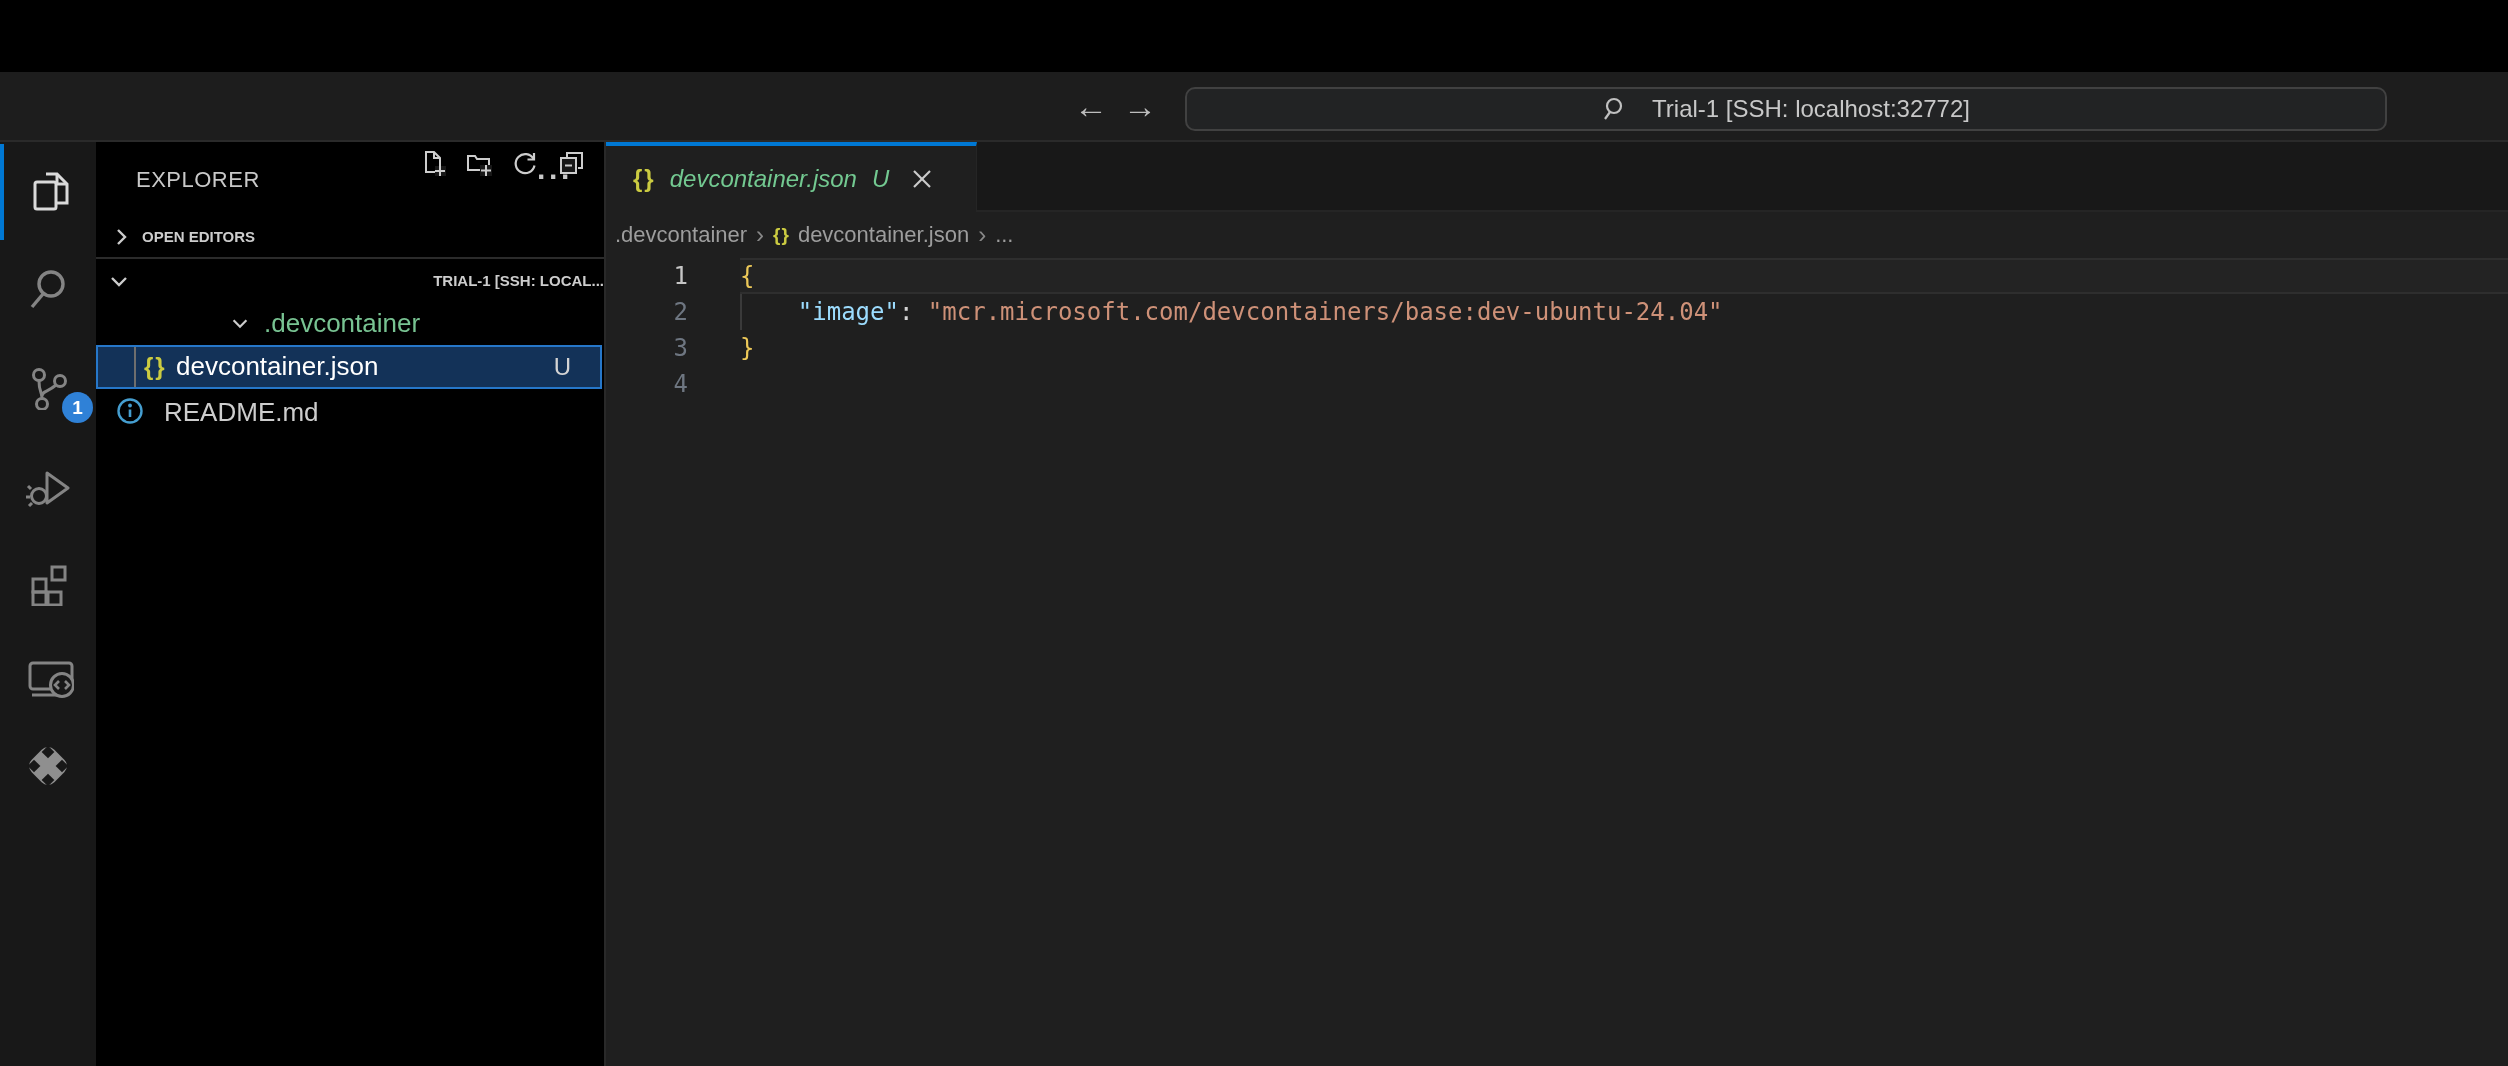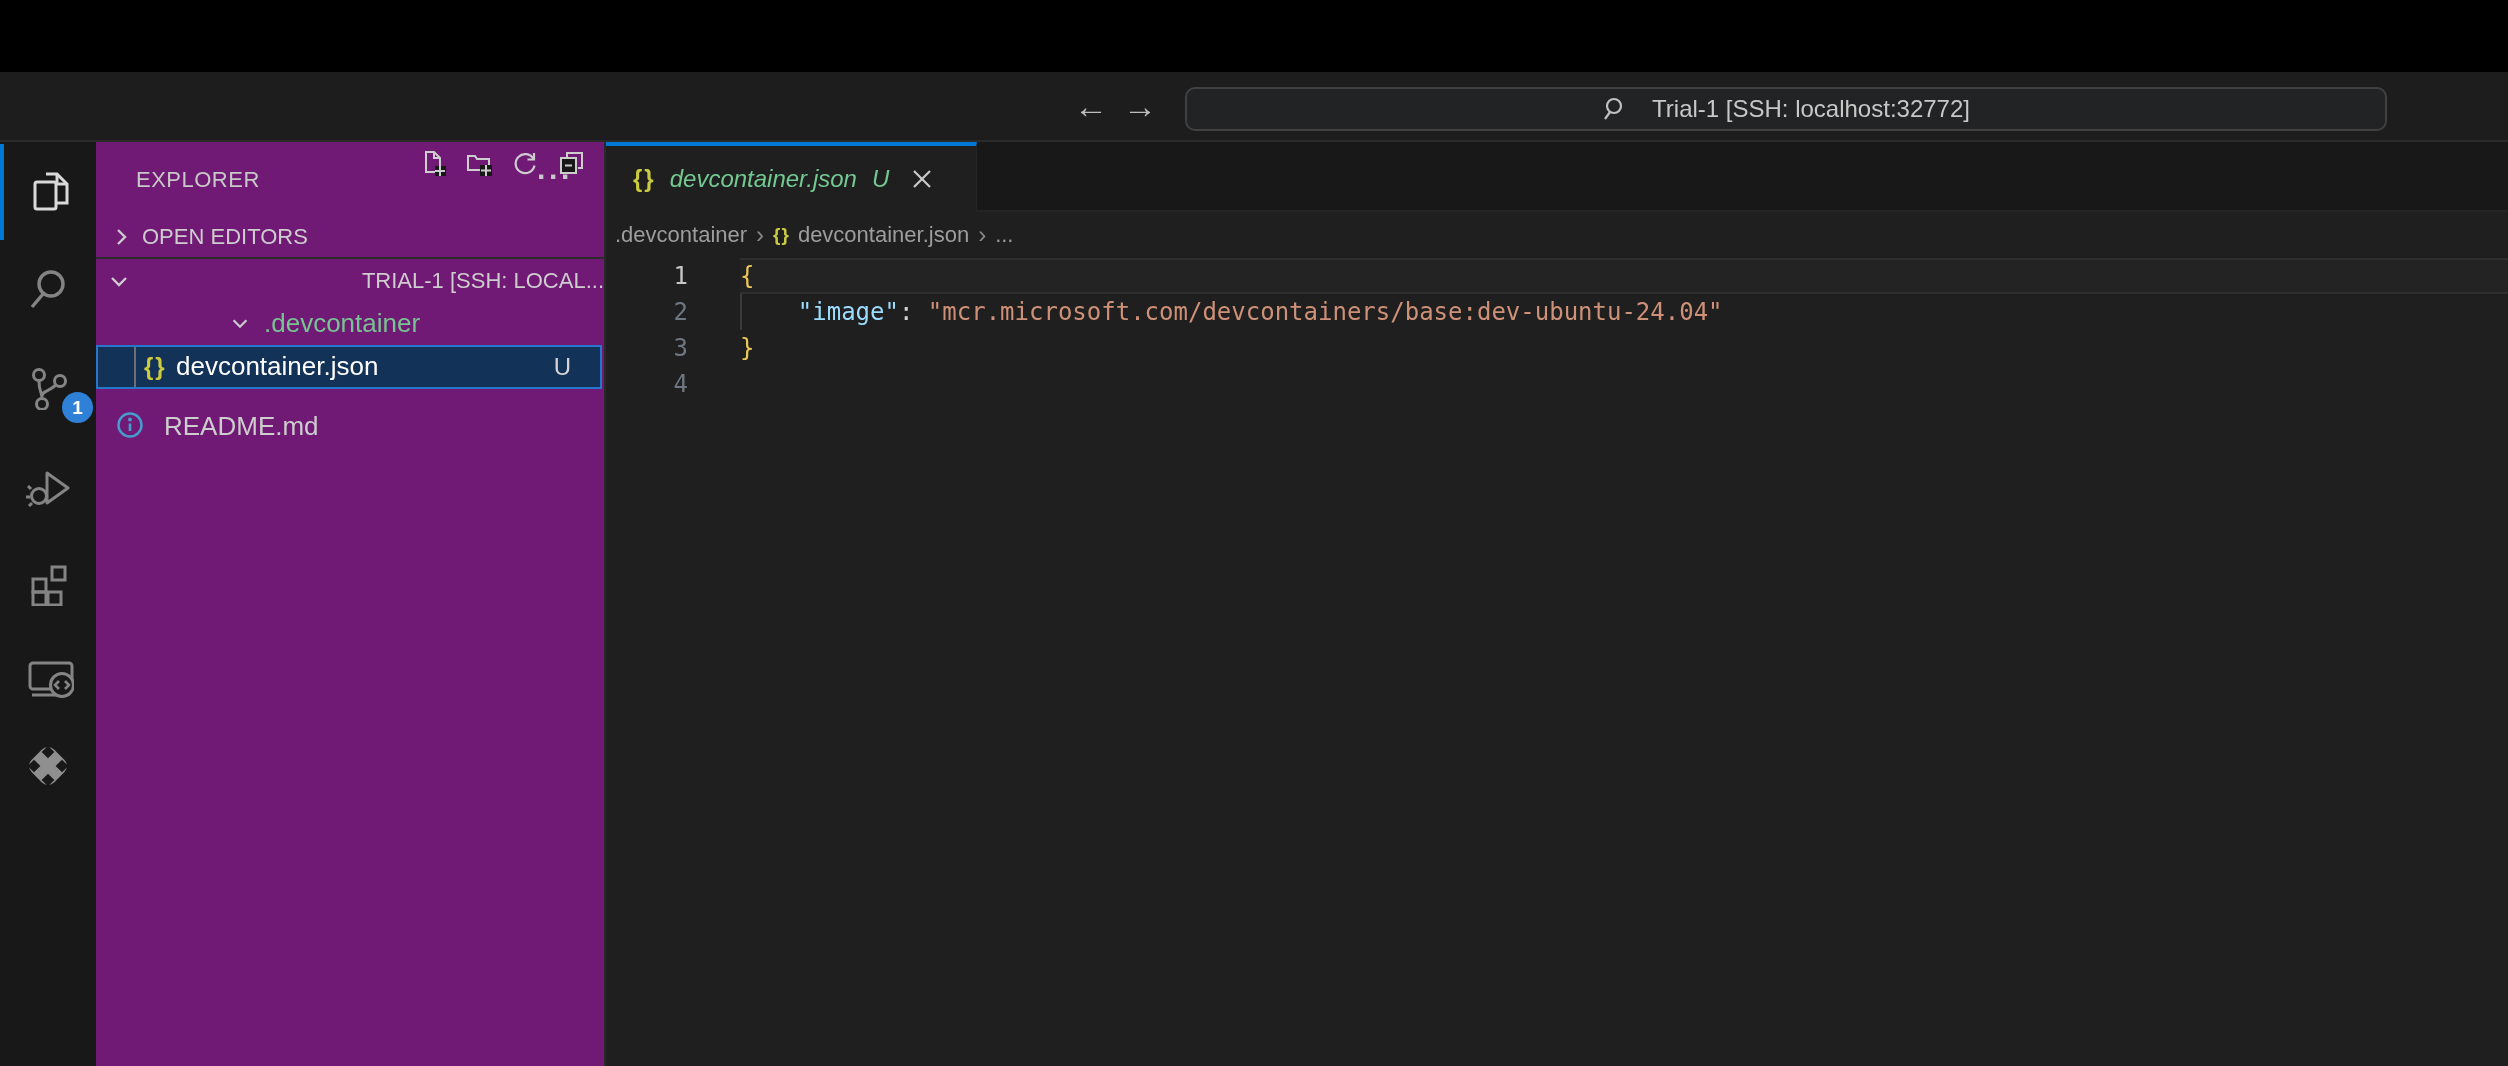--- a/index.html
+++ b/index.html
@@ -26,29 +26,29 @@
 
   
   #activitybar { left:0; top:142px; width:96px; height:924px; background:#181818; }
   .ab-item { position:absolute; left:26px; width:44px; height:44px; }
   #ab-indicator { position:absolute; left:0; top:2px; width:4px; height:96px; background:#0078d4; }
   .ab-badge { position:absolute; left:36px; width:31px; height:31px; border-radius:50%;
               background:#2f81d7; color:#ffffff; font-size:19px; font-weight:bold;
               display:flex; align-items:center; justify-content:center; }
 
   
-  #sidebar { left:96px; top:142px; width:510px; height:924px; background:#701a75;
+  #sidebar { left:96px; top:142px; width:510px; height:924px; background:#000000;
              border-right:2px solid #292929; color:#cccccc; }
   #sidebar-title-row { position:absolute; left:0; top:18px; width:100%; height:40px; }
   #sidebar-title { position:absolute; left:40px; top:7px; font-size:22px; letter-spacing:0.5px; color:#c8c8c8; }
   #sidebar-more { position:absolute; left:441px; top:0px; font-size:30px; font-weight:bold;
                   color:#c8c8c8; letter-spacing:2px; }
   .section-row { position:absolute; left:0; width:100%; display:flex; align-items:center; }
   #open-editors-row { top:74px; height:41px; padding-left:13px; gap:9px; }
-  .section-label { font-size:22px; font-weight:normal; color:#cdcdcd; }
+  .section-label { font-size:15px; font-weight:bold; color:#cdcdcd; }
   #sidebar-divider { position:absolute; left:0; top:115px; width:100%; height:2px; background:#2b2b2b; }
   #workspace-row { top:117px; height:43px; padding-left:11px; gap:8px;justify-content:space-between; }
   .tree-actions { position:absolute; top:6px; height:32px; display:flex; gap:20px; }
   #workspace-actions { left:324px; }
   .action-btn { width:26px; height:26px; margin-top:2px; }
 
   .tree-row { position:absolute; left:0; width:100%; }
   #row-folder { top:160px; height:41px; }
   #folder-chevron { position:absolute; left:133px; top:10px; }
   #folder-name { position:absolute; left:168px; top:6px; font-size:26px; color:#78c392; }
@@ -56,21 +56,21 @@
                 border-radius:50%; background:#5b8e6d; }
 
   #row-selected { top:203px; height:44px; width:506px; background:#133258;
                   border:2px solid #2677c9; }
   #sel-guide { position:absolute; left:36px; top:0; width:2px; height:40px; background:#6e6e6e; }
   #sel-json-icon { position:absolute; left:46px; top:6px; font-size:24px; font-weight:bold;
                    color:#cbcb41; letter-spacing:2px; }
   #sel-name { position:absolute; left:78px; top:4px; font-size:26px; color:#ffffff; }
   #sel-badge { position:absolute; right:29px; top:6px; font-size:24px; color:#d4d4d4; }
 
-  #row-readme { top:261px; height:44px;text-align:right; }
+  #row-readme { top:247px; height:44px;text-align:right; }
   #readme-icon { position:absolute; left:20px; top:8px; }
   #readme-name { position:absolute; left:68px; top:8px; font-size:26px; color:#cdcdcd; }
 
   
   #editorgroup { left:606px; top:142px; width:1902px; height:924px; background:#1f1f1f; }
   #tabstrip { position:absolute; left:0; top:0; width:100%; height:70px; background:#181818;
               border-bottom:2px solid #252525; }
   #tab-active { position:absolute; left:0; top:0; width:371px; height:70px; background:#1f1f1f;
                 border-top:4px solid #0078d4; border-right:1px solid #252525;
                 display:flex; align-items:center; padding-left:27px; }

